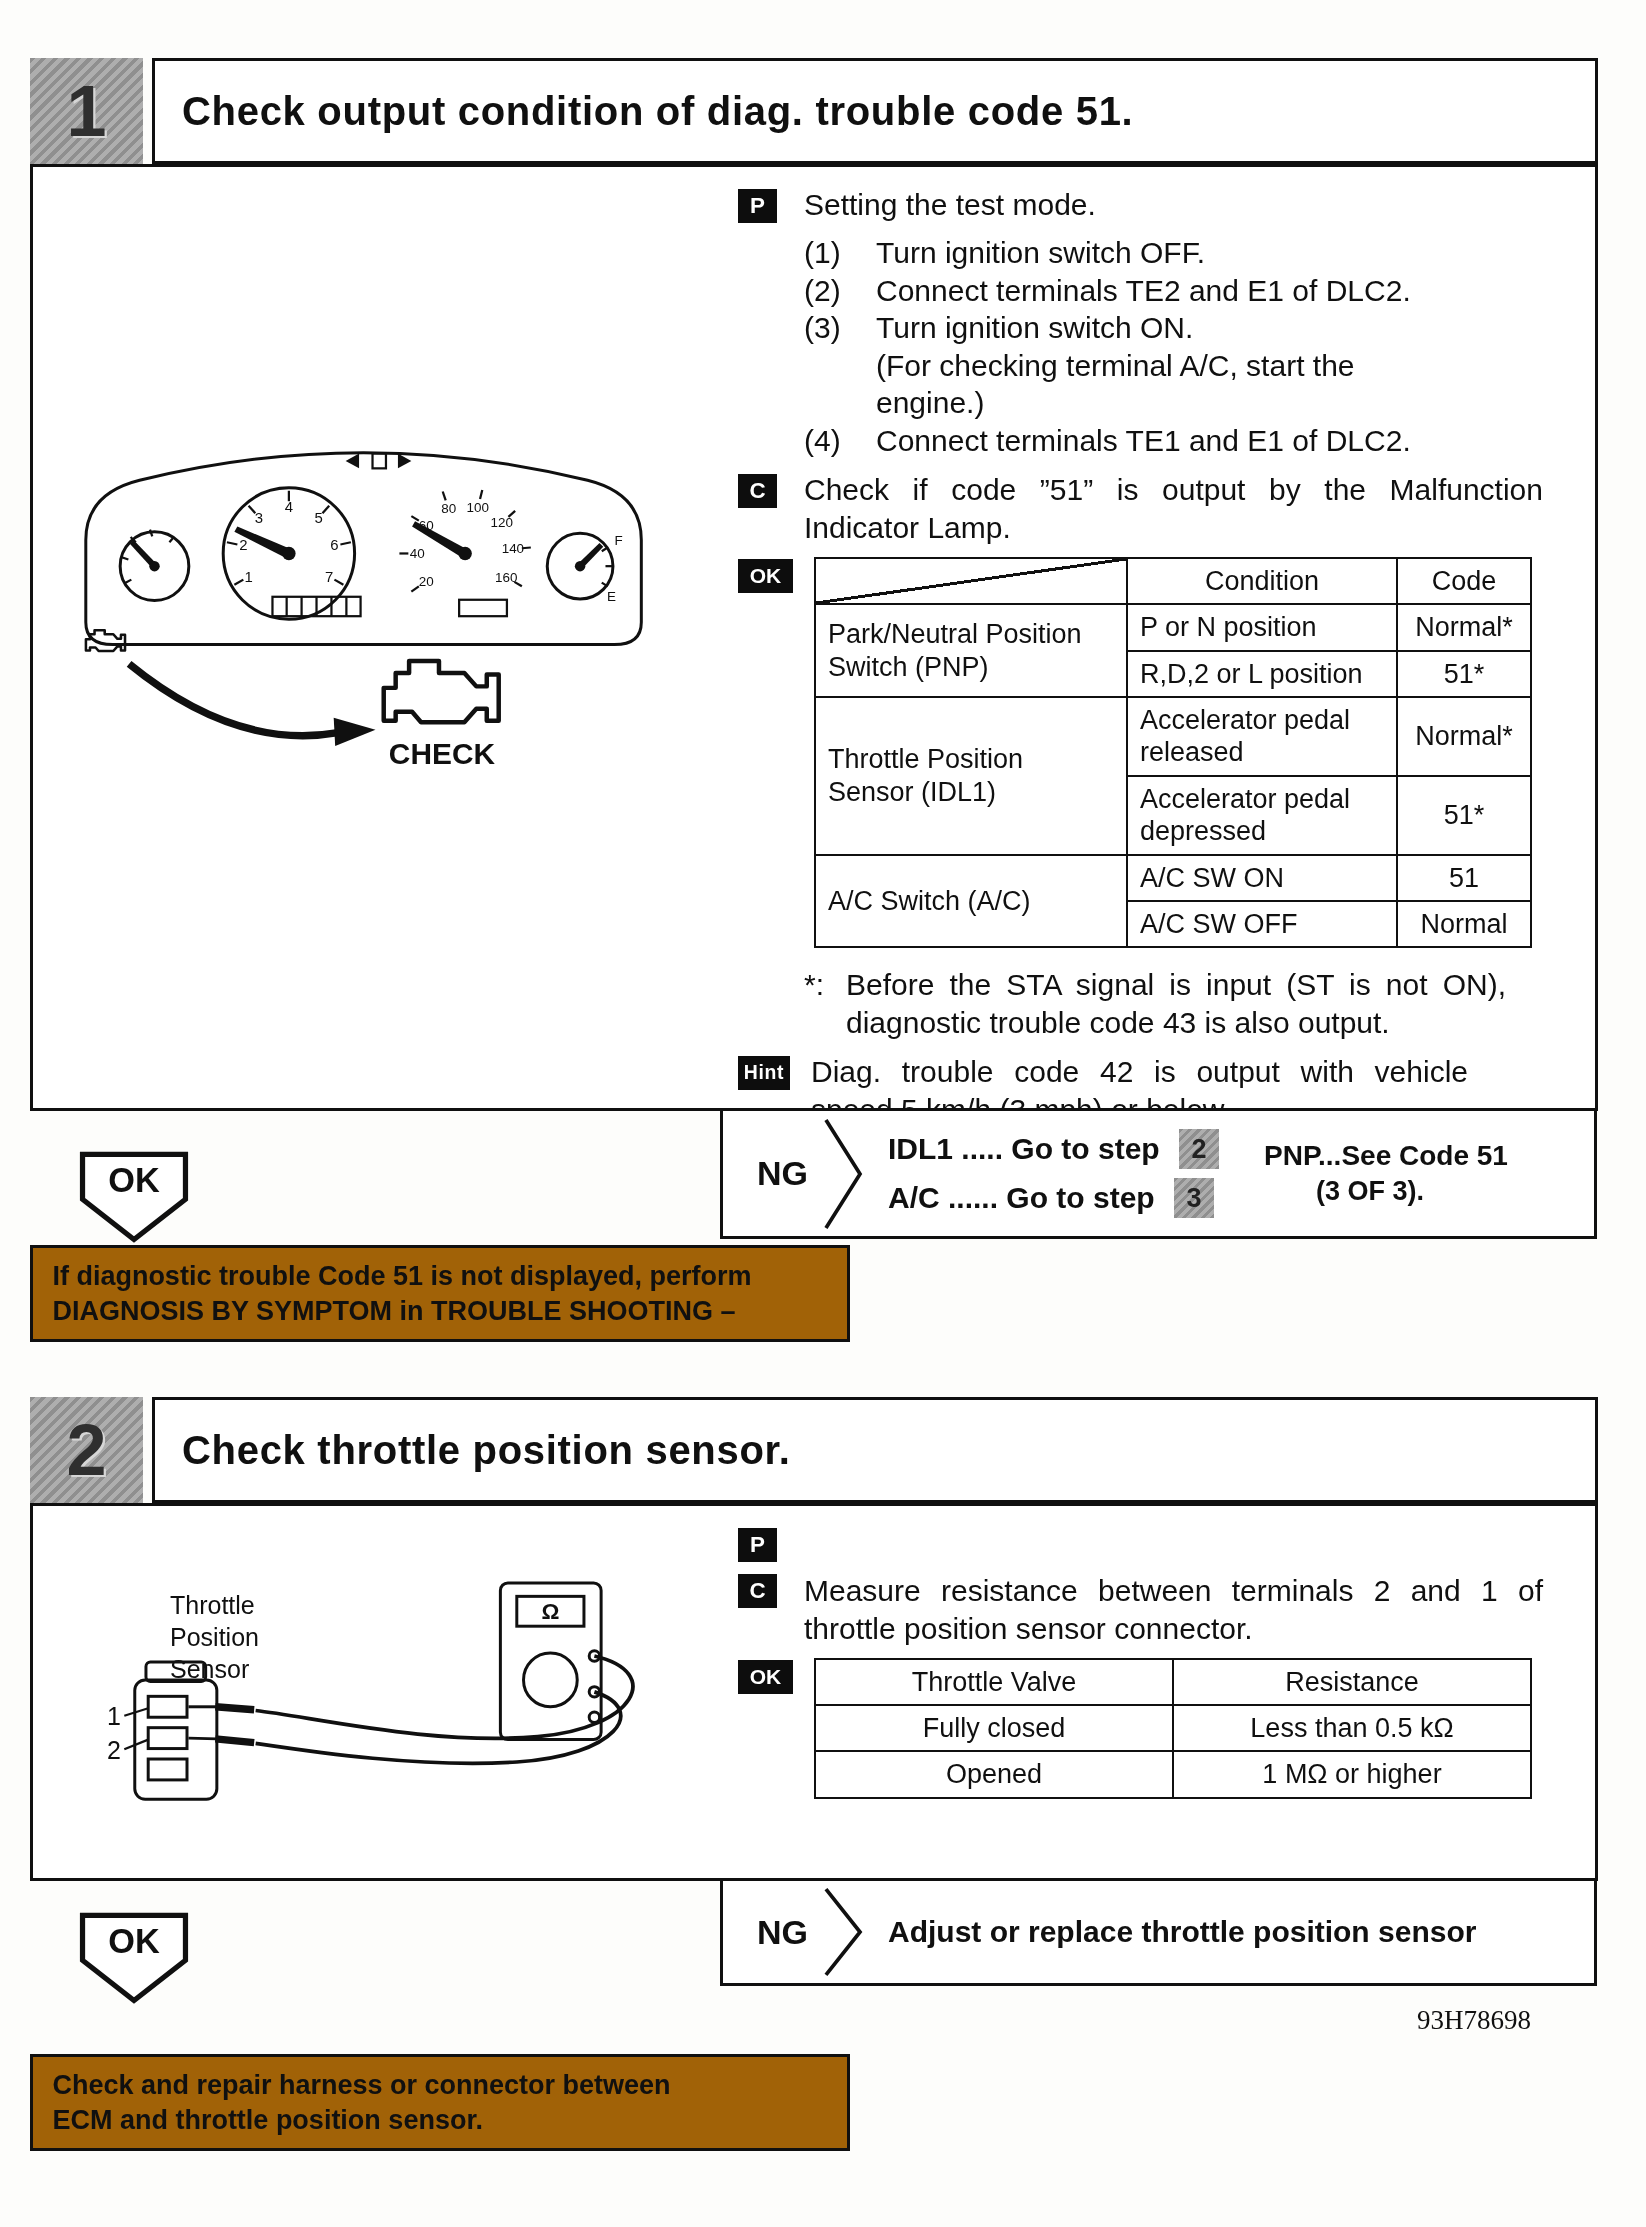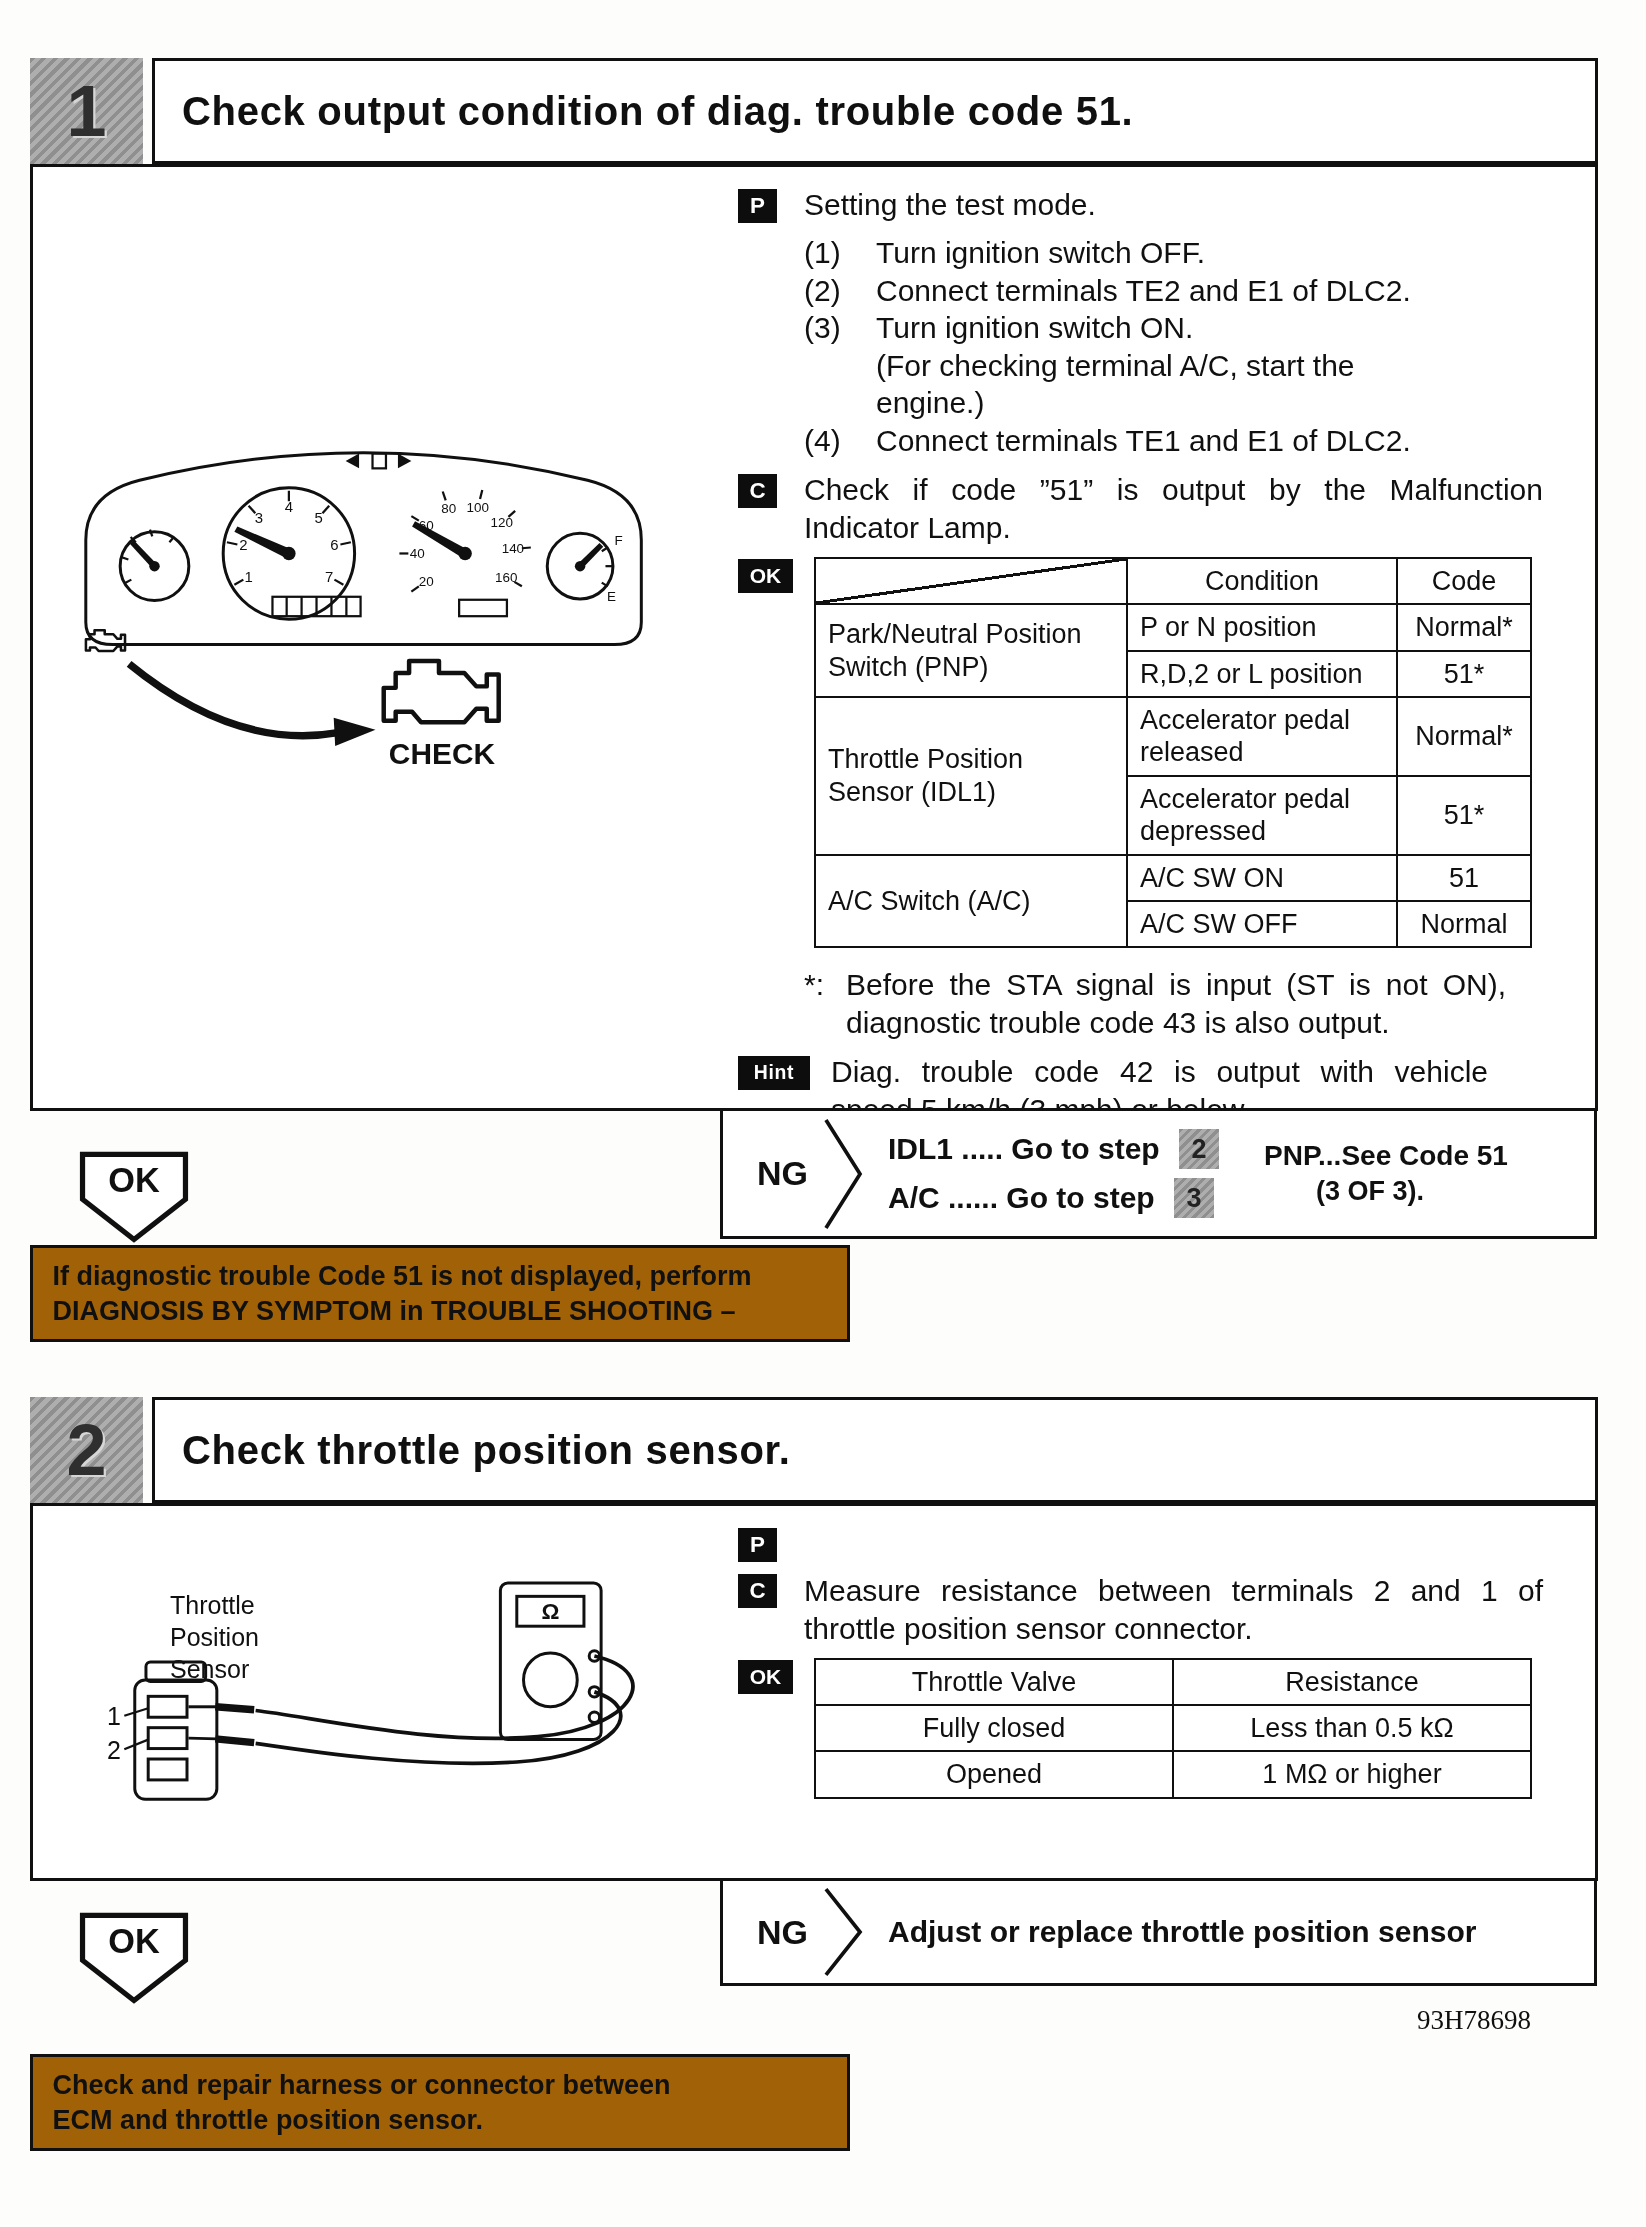--- a/index.html
+++ b/index.html
@@ -28,21 +28,21 @@
   .illus { position:absolute; }
   
   .right-col { position:absolute; left:705px; top:19.4px; width:832px; font-size:30px; line-height:1.25; }
   .tag-row { display:flex; align-items:flex-start; margin-bottom:10.5px; }
   .tag {
     flex:none; background:#0d0d0d; color:#fff; font-weight:bold;
     display:flex; align-items:center; justify-content:center;
   }
   .tag-sq   { width:39px; height:34px; font-size:22.4px; margin-right:27px; margin-top:2.2px; }
   .tag-ok   { width:55px; height:34px; font-size:21px; margin-right:21px; margin-top:2.2px; }
-  .tag-hint { width:72px; height:34px; font-size:19.4px; margin-right:21px; margin-top:2.2px; letter-spacing:0.7px; }
+  .tag-hint { width:52px; height:34px; font-size:19.4px; margin-right:21px; margin-top:2.2px; letter-spacing:0.7px; }
   .tag-row .txt { flex:none; text-align:justify; }
   .plist { margin-left:66px; }
   .pitem { display:flex; }
   .pnum  { width:72px; flex:none; }
   .ptext { flex:1; }
   .pnote { margin-left:72px; width:567px; }
   
   .diag-table { border-collapse:collapse; font-size:27px; background:#fff; line-height:1.2; }
   .diag-table th, .diag-table td { border:2.2px solid #101010; padding:6px 12px; }
   .diag-table th { font-weight:normal; text-align:center; height:43px;border-radius:7px; }

